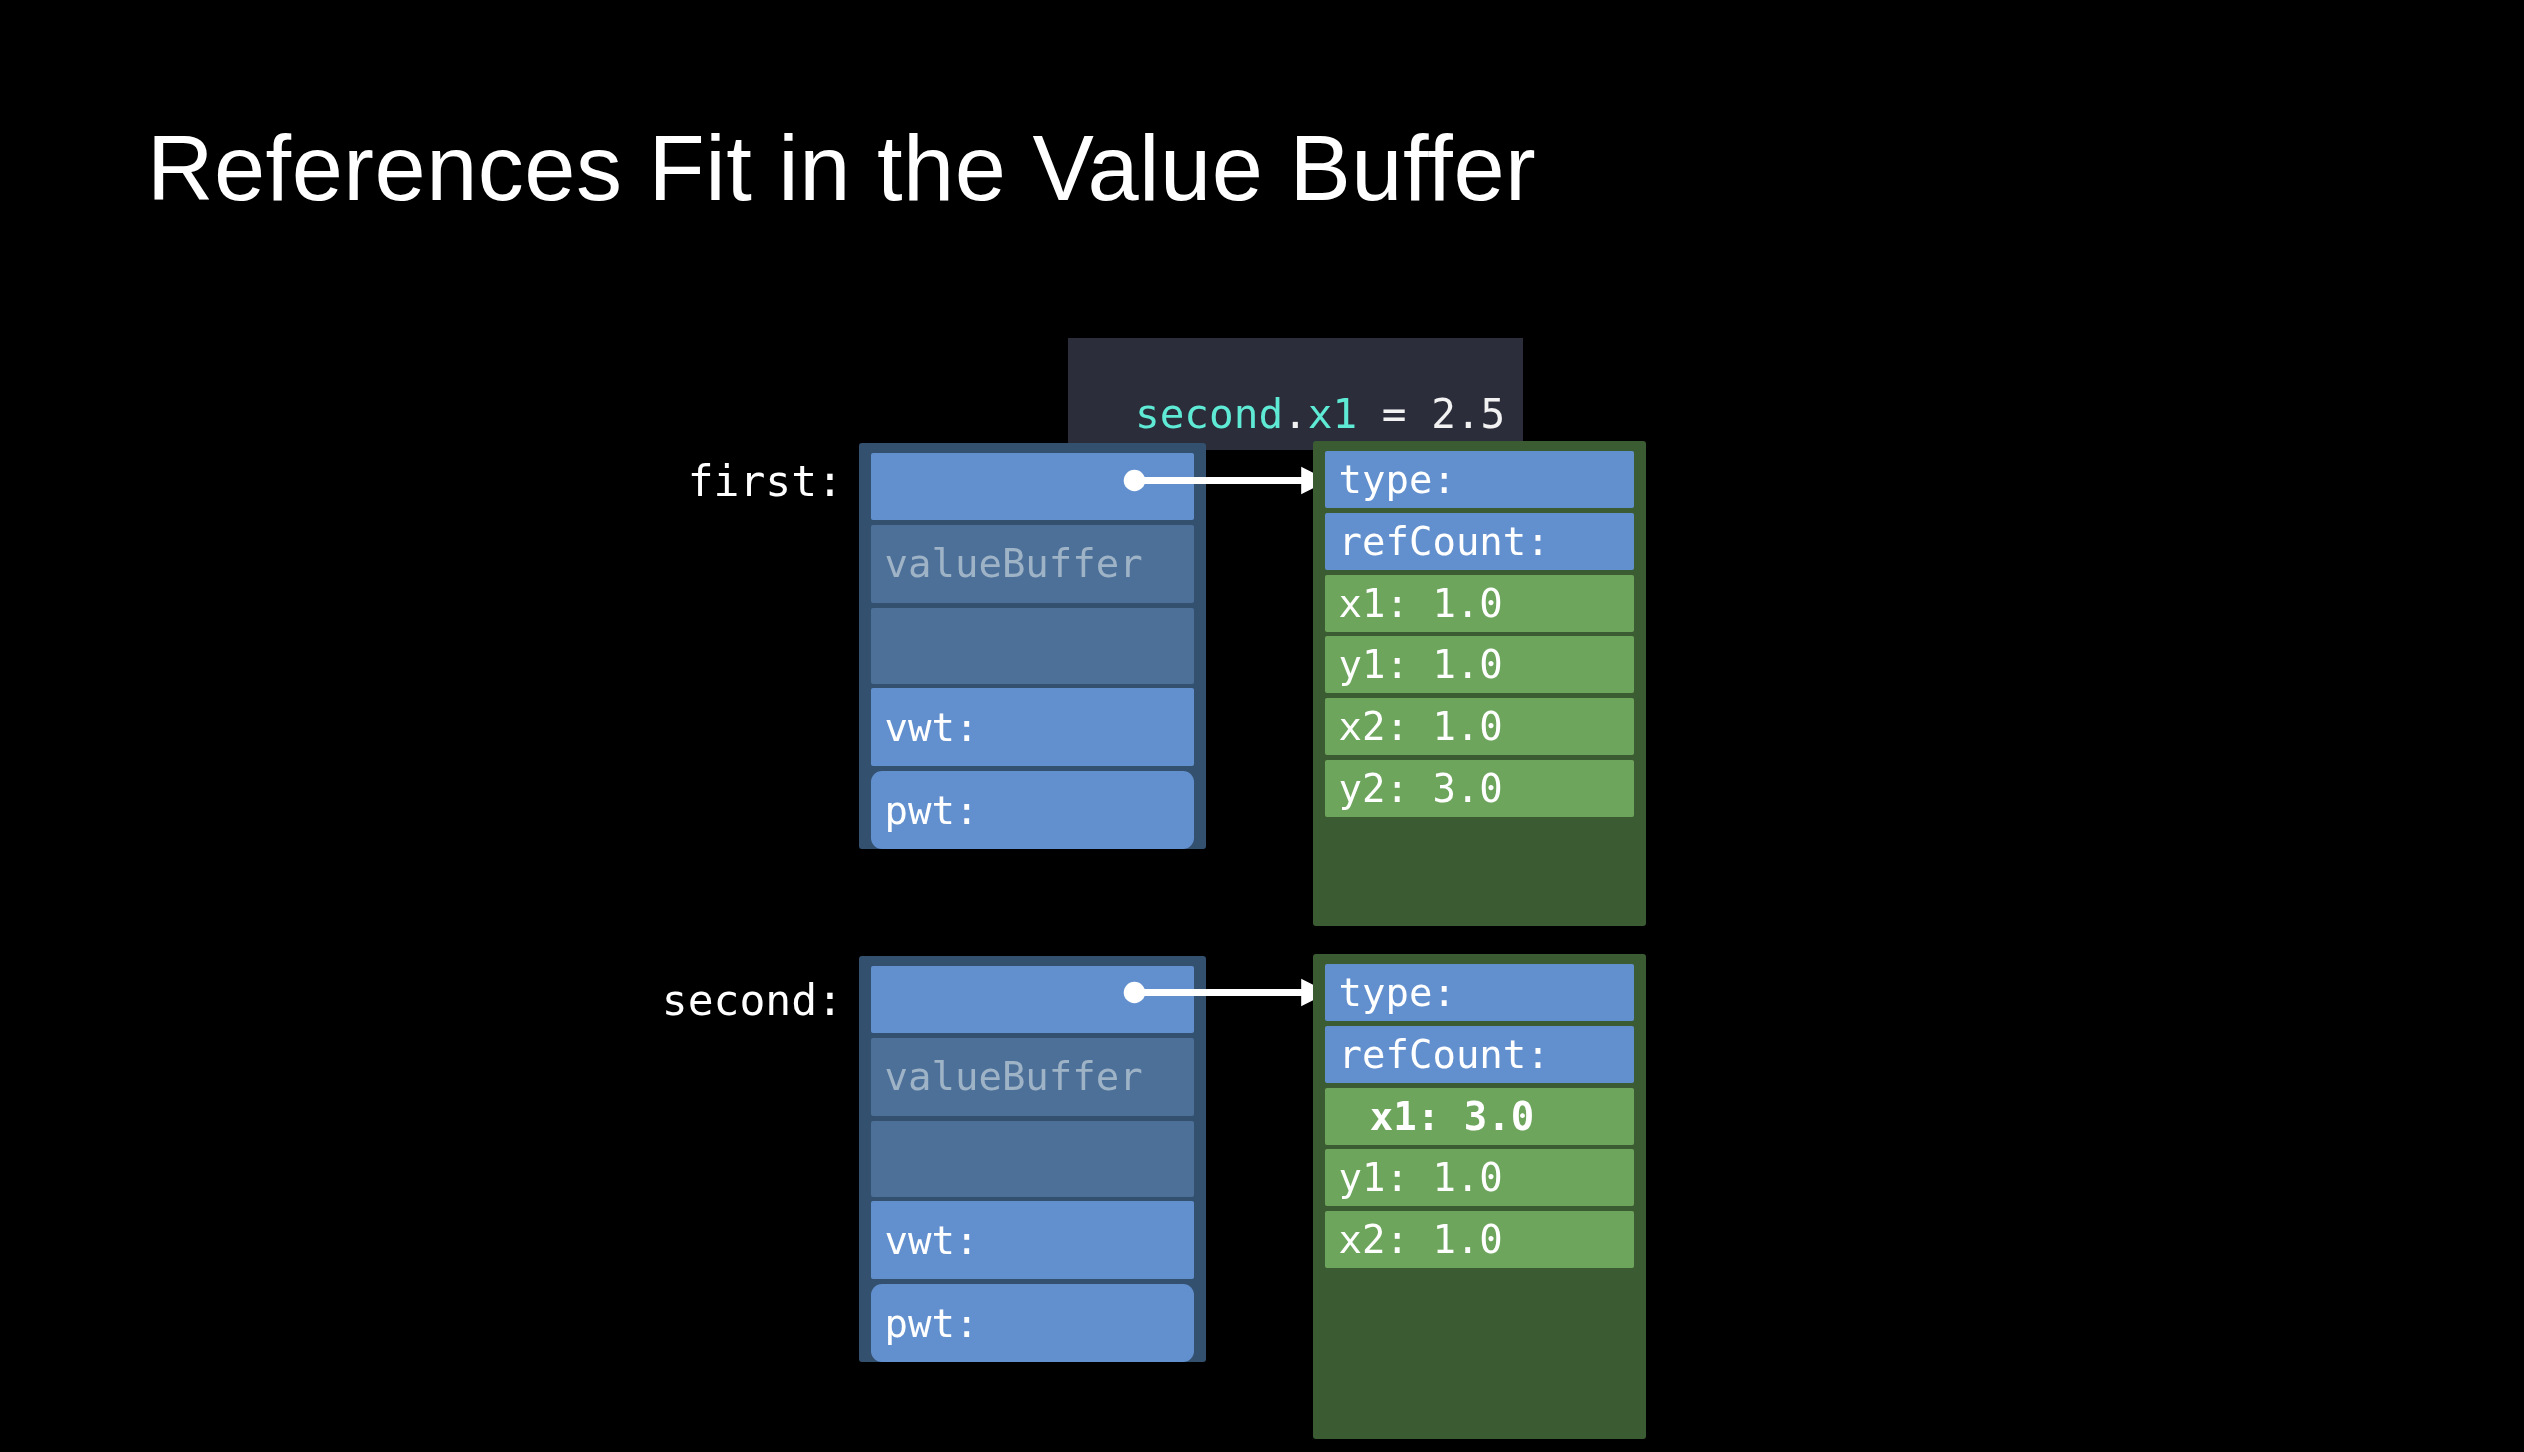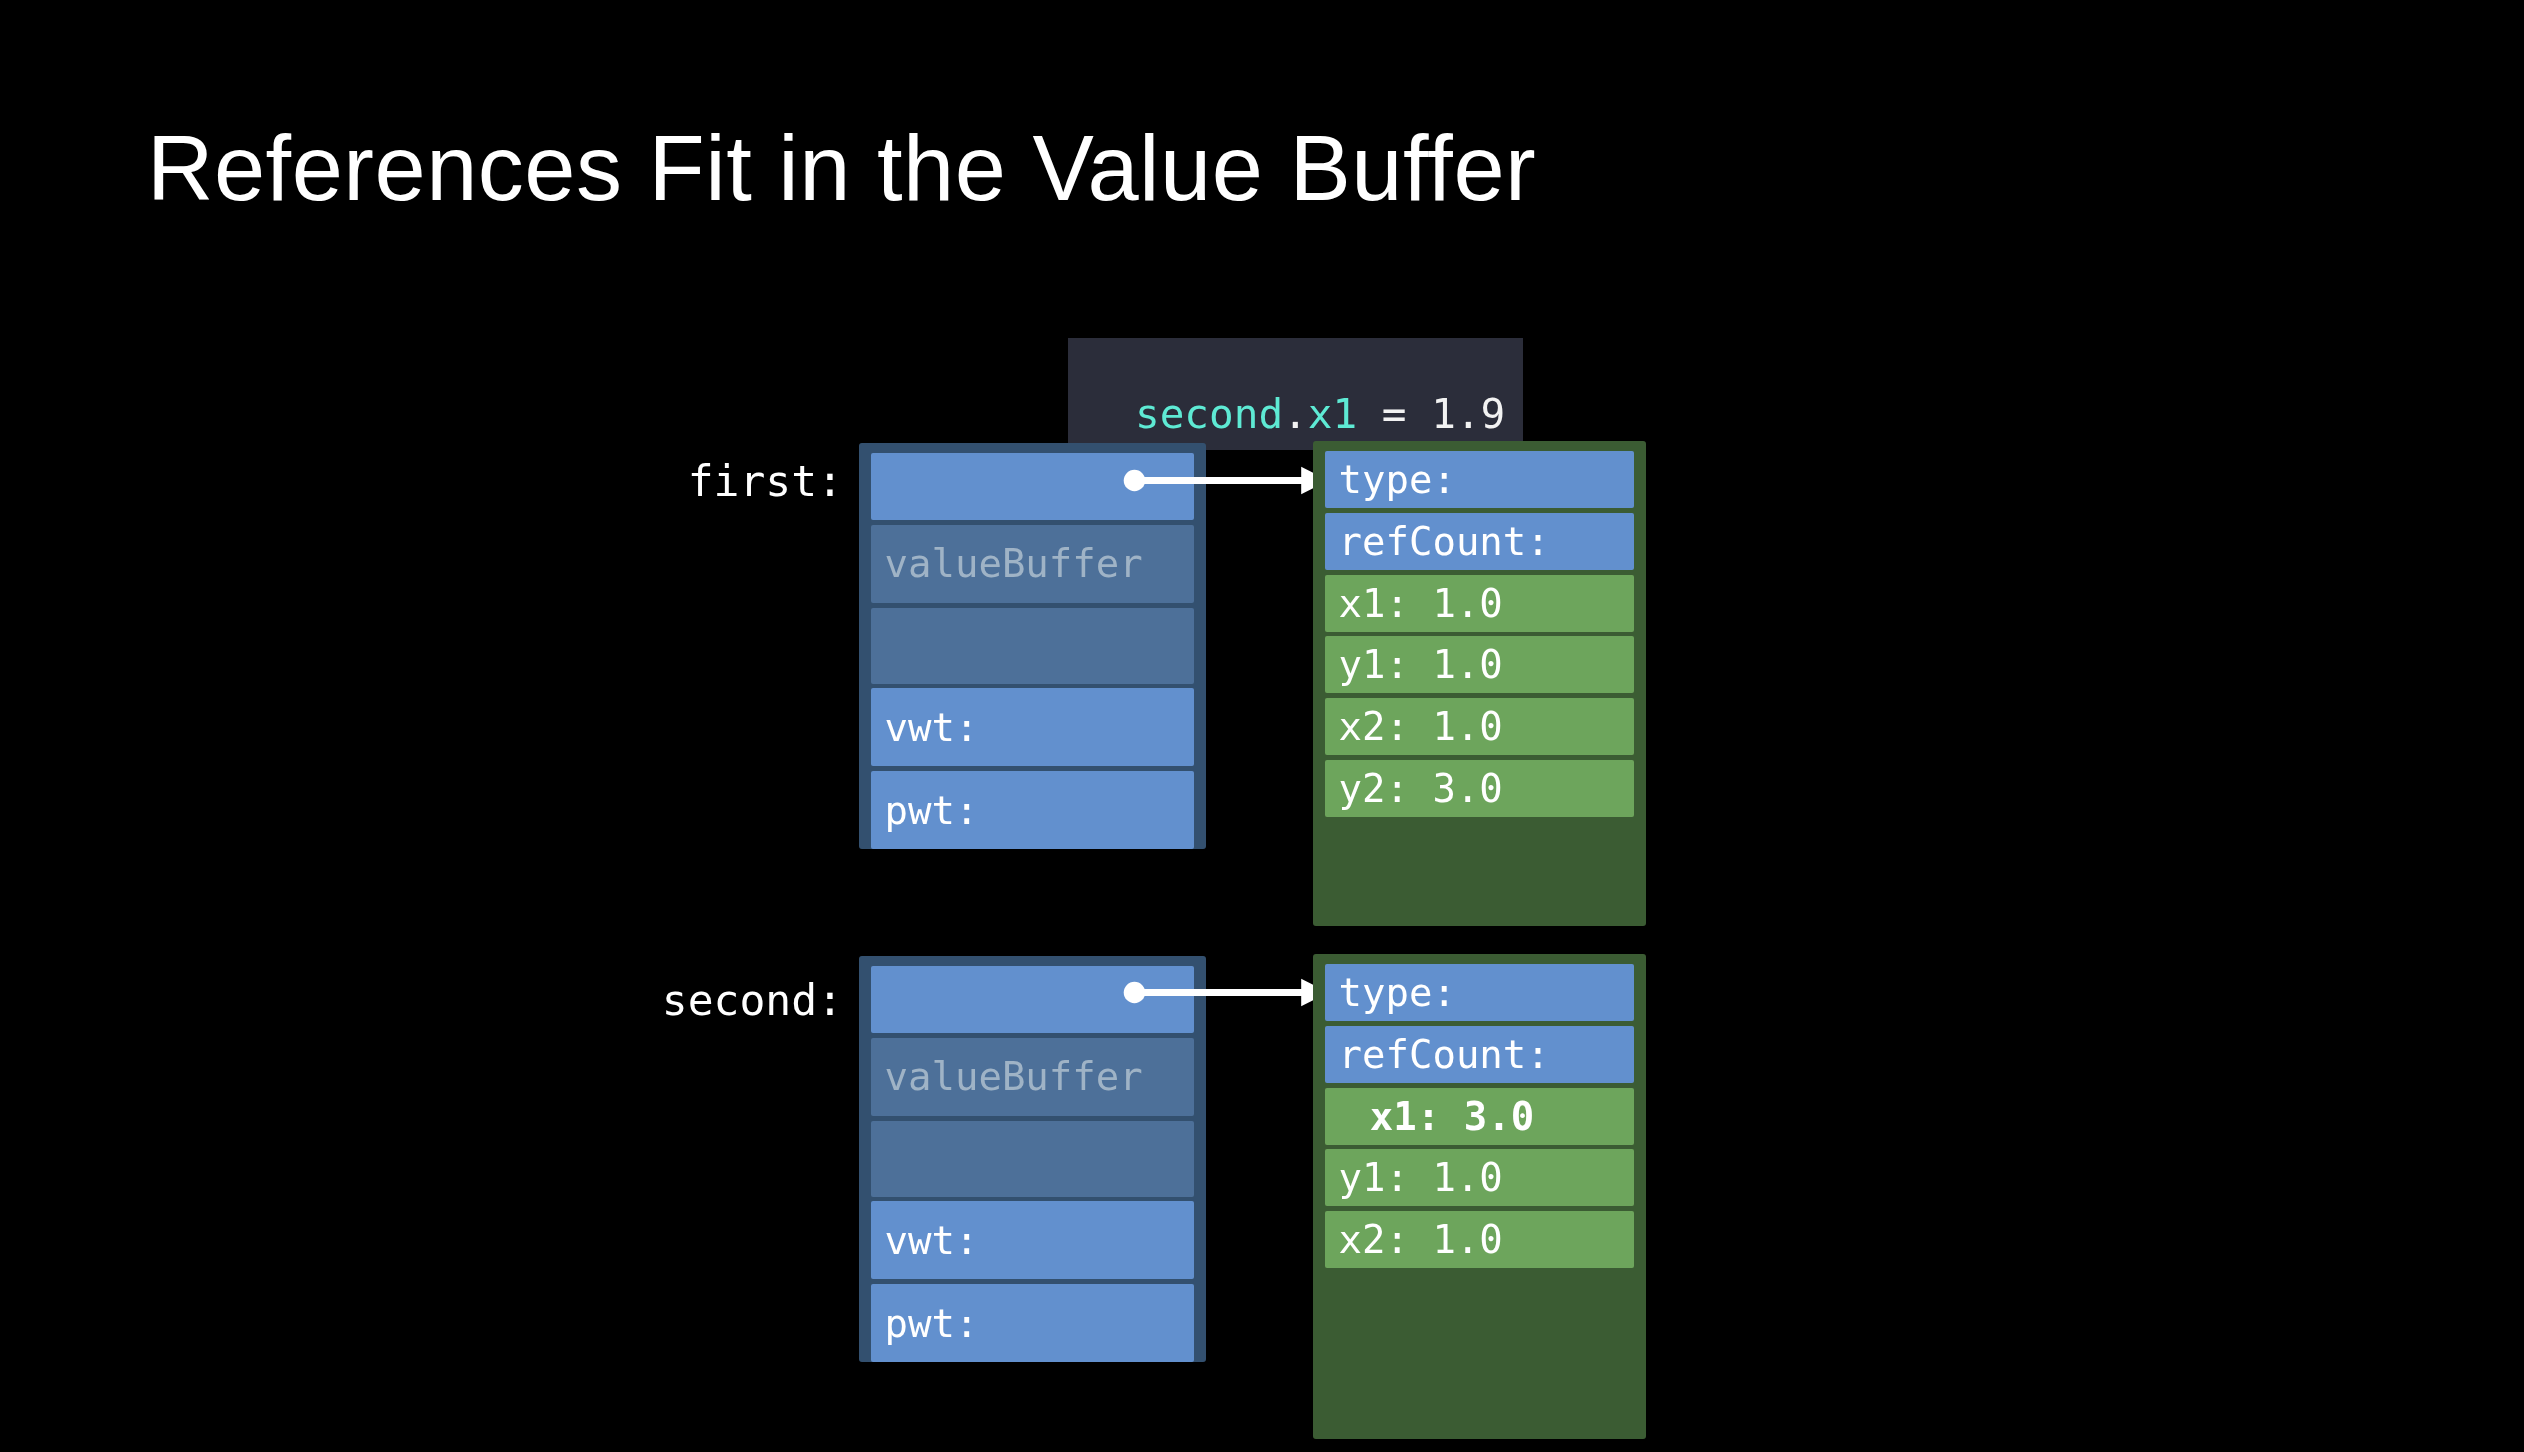--- a/index.html
+++ b/index.html
@@ -75,21 +75,21 @@
     font-size: 39px;
     color: #ffffff;
     padding: 0 13.7px;
     display: flex;
     align-items: center;
     margin-bottom: 4.9px;
     border-radius: 2px;
     position: relative;
     white-space: pre;
   }
-  .cell:last-child { margin-bottom: 12px; }
+  .cell:last-child { margin-bottom: 12px; border-radius: 11px; }
 
   .cell-light  { background: #6290ce; }
   .cell-dark   { background: #4d7099; }
   .cell-ptr    { height: 67px; }
   .cell-vb     { height: 78px; }
   .cell-blank  { height: 76px; }
   .cell-wt     { height: 78px; }
 
   .vb-text { color: #9fb3c6; }
 
@@ -131,21 +131,21 @@
   }
   #arrow-first  { left: 1127px; top: 461px;  width: 206px; height: 39px; }
   #arrow-second { left: 1127px; top: 973px;  width: 206px; height: 39px; }
 </style>
 </head>
 <body>
 
 <h1 class="slide-title">References Fit in the Value Buffer</h1>
 
 <div class="code-badge">
-  <span class="tok-green">second</span><span class="tok-white">.</span><span class="tok-green">x1</span><span class="tok-white"> = </span><span class="tok-white">1.9</span>
+  <span class="tok-green">second</span><span class="tok-white">.</span><span class="tok-green">x1</span><span class="tok-white"> = </span><span class="tok-white">2.5</span>
 </div>
 
 <div class="row-label" id="label-first">first:</div>
 
 <div class="struct-box" id="struct-first">
   <div class="cell cell-light cell-ptr"></div>
   <div class="cell cell-dark  cell-vb vb-text">valueBuffer</div>
   <div class="cell cell-dark  cell-blank"></div>
   <div class="cell cell-light cell-wt">vwt:</div>
   <div class="cell cell-light cell-wt">pwt:</div>

